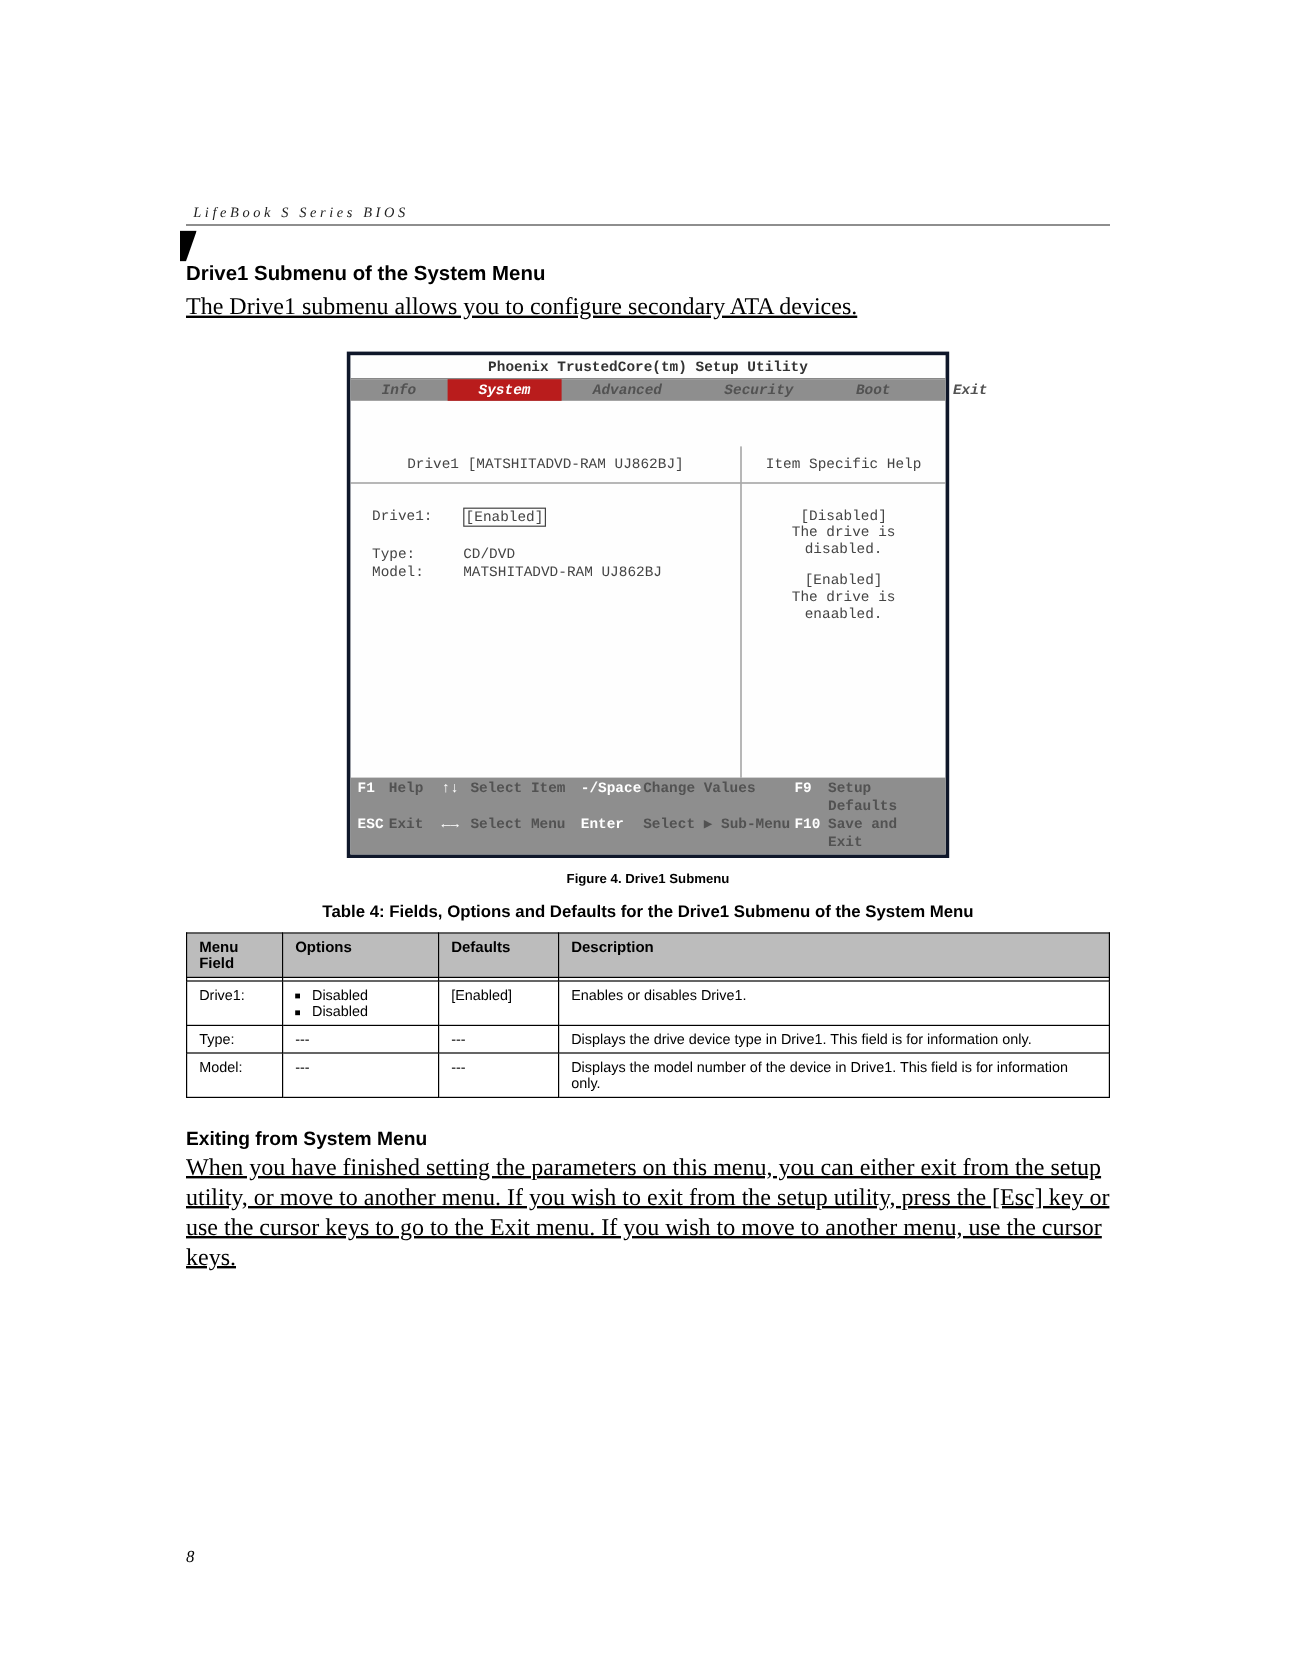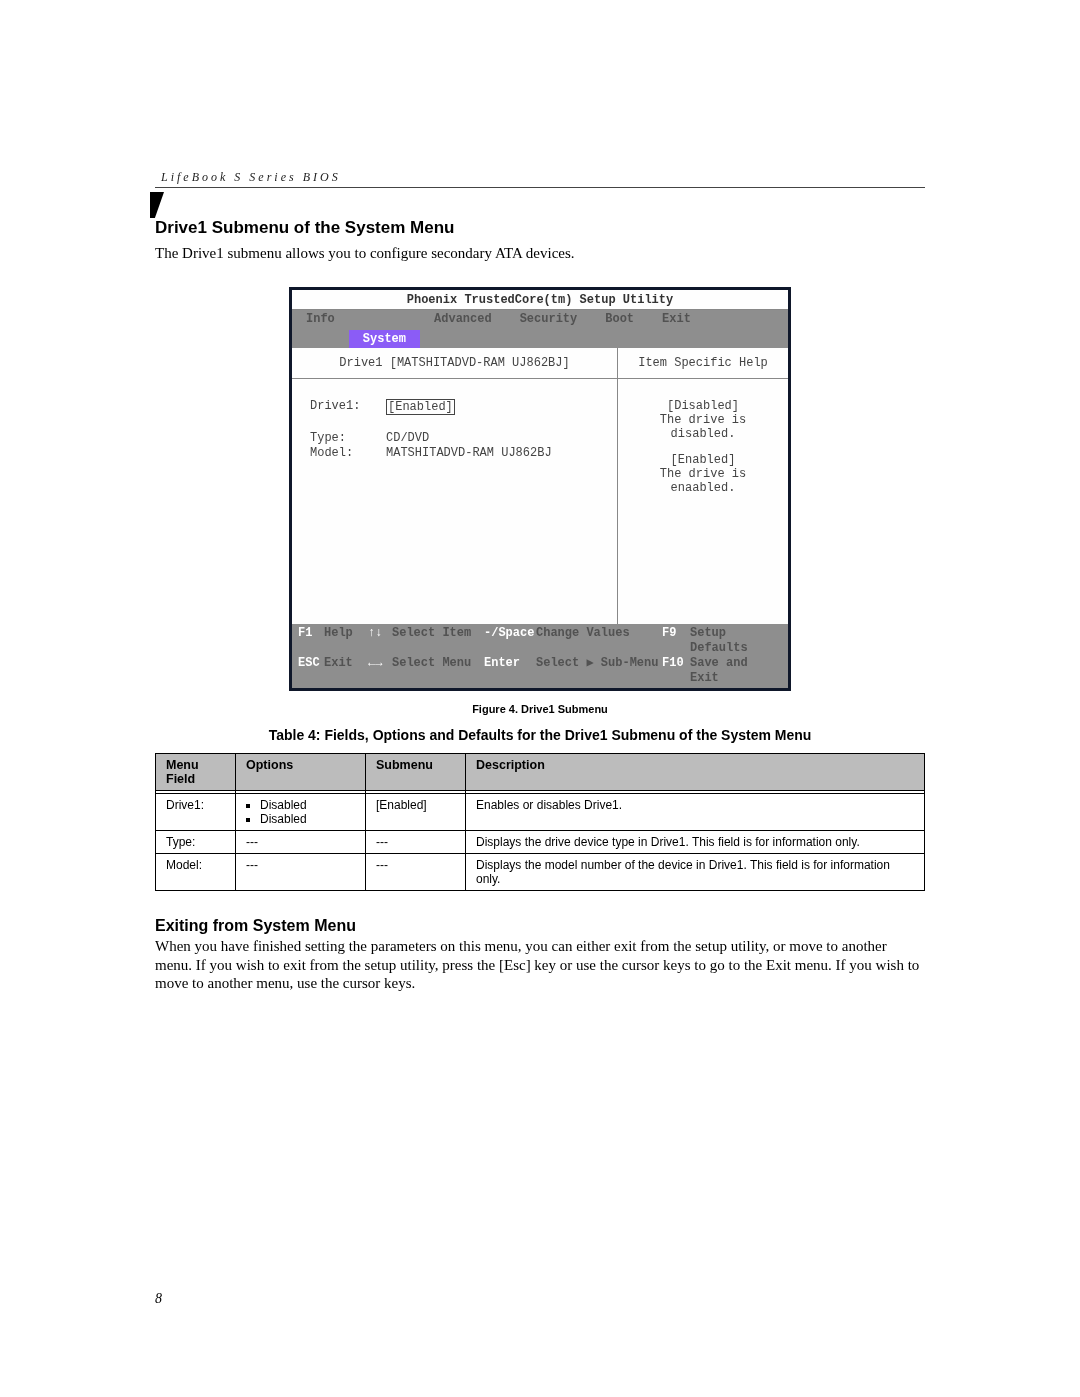--- a/index.html
+++ b/index.html
@@ -46,23 +46,24 @@
     clip-path: polygon(0 0, 100% 0, 35% 100%, 0 100%);
   }
   h2.section {
     font-family: "Segoe UI", "Helvetica Neue", Arial, sans-serif;
     font-weight: 700;
     font-size: 17px;
     margin: 30px 0 6px 0;
   }
   p.body {
     font-family: Georgia, "Times New Roman", serif;
-    font-size: 15px;
+    font-size: 20px;
     margin: 0 0 24px 0;
     line-height: 1.25;
+    text-decoration: underline;
   }
   
   .bios {
     width: 502px;
     margin: 8px auto 12px auto;
     border: 3px solid #0f172a;
     font-family: "Courier New", Courier, monospace;
     font-size: 12px;
     color: #444;
     background: #fefefe;
@@ -74,29 +75,30 @@
     color: #333;
     border-bottom: 1px solid #888;
   }
   .bios-tabs {
     display: flex;
     background: #8e8e8e;
     color: #525252;
     font-weight: bold;
   }
   .bios-tab {
-    padding: 2px 14px;
+    padding: 2px 26px;
+    font-style: italic;
   }
   .bios-tab.active {
-    background: #8b5cf6;
+    background: #b91c1c;
     color: #fff;
-    margin-top: 20px;
   }
   .bios-body {
     display: flex;
+    margin-top: 38px;
   }
   .bios-left {
     flex: 1;
     border-right: 1px solid #888;
   }
   .bios-right {
     width: 170px;
   }
   .bios-sub-head {
     border-bottom: 1px solid #888;
@@ -276,21 +278,21 @@
     <colgroup>
       <col class="col-mf">
         <col class="col-opt">
         <col class="col-def">
         <col>
     </colgroup>
     <thead>
       <tr>
         <th>Menu Field</th>
         <th>Options</th>
-        <th>Submenu</th>
+        <th>Defaults</th>
         <th>Description</th>
       </tr>
       <tr class="spacer">
           <th></th>
           <th></th>
           <th></th>
           <th></th>
         </tr>
     </thead>
     <tbody>

